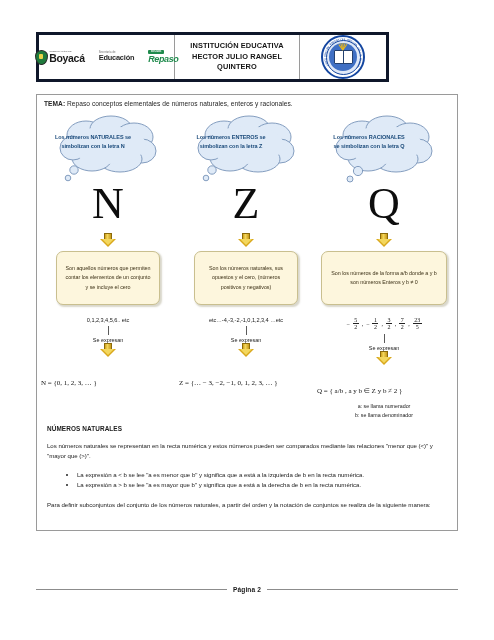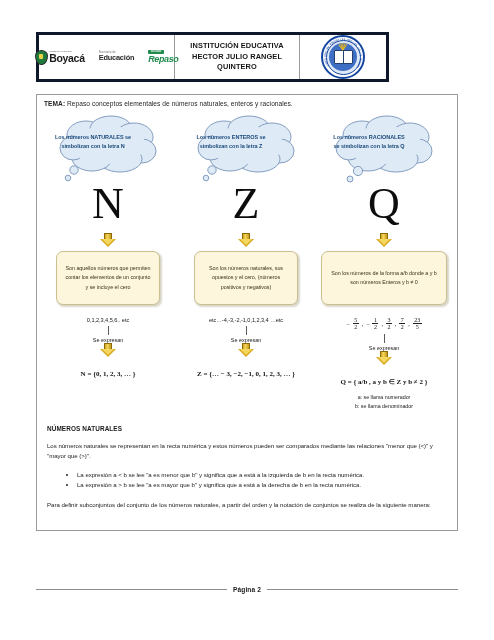--- a/index.html
+++ b/index.html
@@ -336,27 +336,25 @@
     margin: 3px auto 2px;
   }
   .se-expresan {
     text-align: center;
     font-size: 5.4px;
     color: #1a1a1a;
   }
 
   
   .formula {
-    text-align: center;
     font-family: "Liberation Serif", serif;
     font-size: 7px;
     color: #111;
-    margin-top: 12px;
+    margin-top: 21px;
     white-space: nowrap;
-    font-weight: bold;
   }
 
   .qnote {
     margin-top: 7px;
     text-align: center;
     font-size: 5.3px;
     line-height: 1.75;
     color: #1a1a1a;
   }
 

